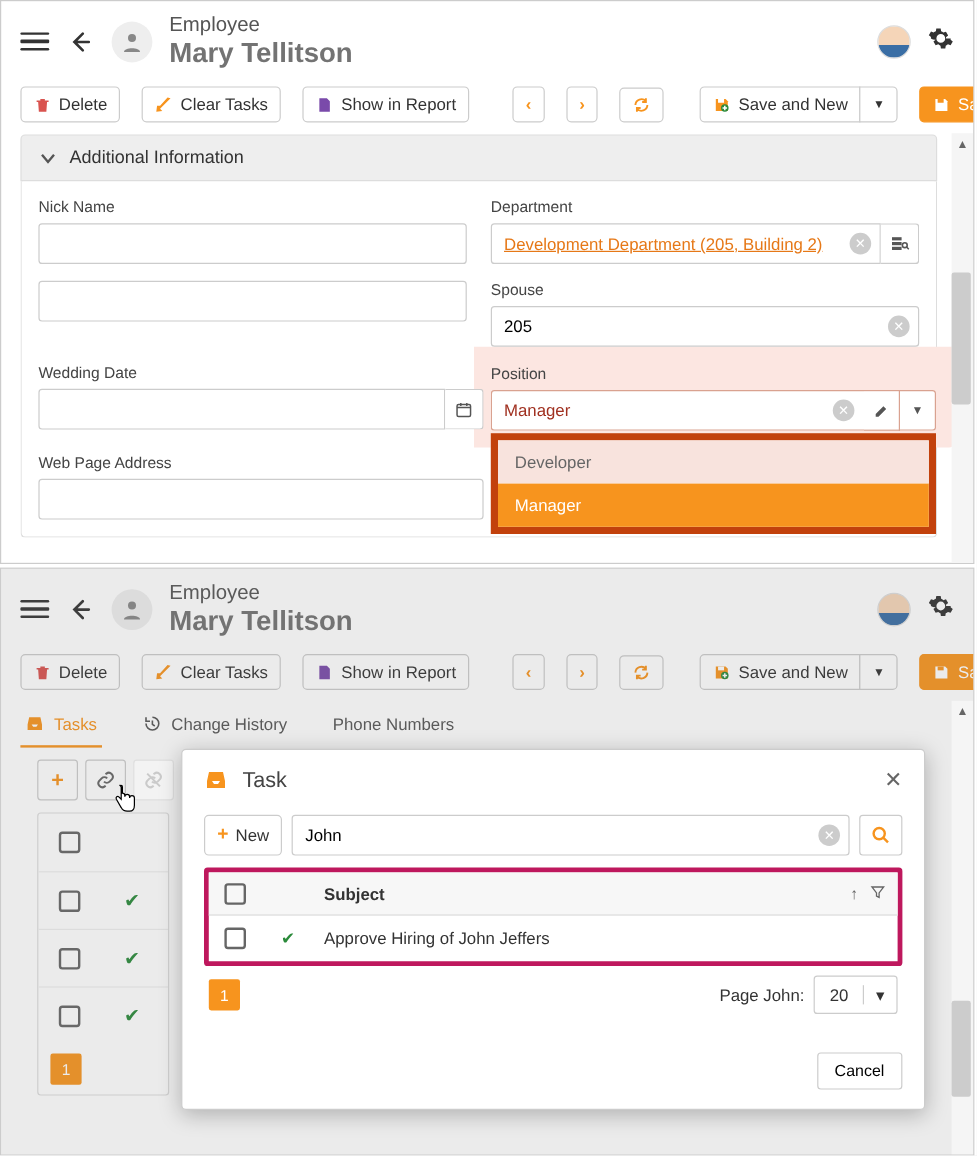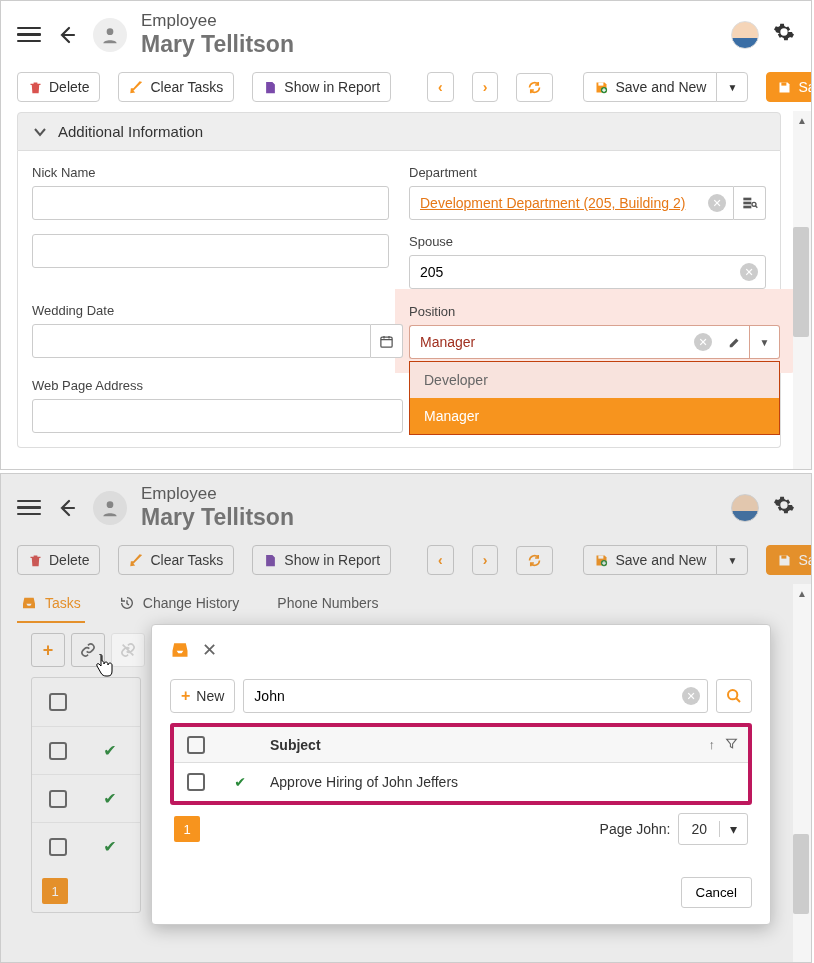--- a/index.html
+++ b/index.html
@@ -54,21 +54,21 @@
 .clear-x { position: absolute; right: 8px; top: 50%; transform: translateY(-50%); width: 18px; height: 18px; border-radius: 50%; background: #ccc; color: #fff; display: flex; align-items: center; justify-content: center; font-size: 11px; cursor: pointer; }
 .input-suffix-btn { border: 1px solid #ccc; border-left: none; border-radius: 0 3px 3px 0; width: 32px; display: flex; align-items: center; justify-content: center; cursor: pointer; background: #fff; }
 .input-wrap .form-input.with-suffix { border-radius: 3px 0 0 3px; }
 
 .position-block { background: #fce6e1; margin: -14px; margin-top: 0; padding: 14px; border-radius: 0 0 3px 0; }
 .position-input-row { display: flex; }
 .position-input-row .form-input { flex: 1; border-radius: 3px 0 0 3px; border-right: none; color: #a03020; }
 .pos-btn { width: 30px; border: 1px solid #d9a290; display: flex; align-items: center; justify-content: center; cursor: pointer; background: #fff; }
 .pos-btn:last-child { border-radius: 0 3px 3px 0; }
 .pos-clear { position: absolute; right: 68px; top: 50%; transform: translateY(-50%); width: 18px; height: 18px; border-radius: 50%; background: #ccc; color: #fff; display: flex; align-items: center; justify-content: center; font-size: 11px; cursor: pointer; }
-.dropdown-list { position: absolute; left: 0; right: 0; top: 36px; border: 1px solid #c2410c; background: #fff; z-index: 10; }
+.dropdown-list { position: absolute; left: 0; right: 0; top: 36px; border: 6px solid #c2410c; background: #fff; z-index: 10; }
 .dropdown-item { padding: 10px 14px; cursor: pointer; color: #666; }
 .dropdown-item.selected { background: #f7941e; color: #fff; }
 .dropdown-item.hov { background: #f8e3dd; }
 
 
 .dim-overlay { position: absolute; inset: 0; background: rgba(120,120,120,0.15); pointer-events: none; }
 .tabs { display: flex; gap: 30px; padding: 0 16px; border-bottom: 2px solid transparent; align-items: center; }
 .tab { padding: 10px 4px; display: flex; align-items: center; gap: 8px; color: #555; font-size: 14px; cursor: pointer; }
 .tab.active { color: #f7941e; border-bottom: 2px solid #f7941e; margin-bottom: -2px; }
 .mini-toolbar { display: flex; gap: 6px; padding: 10px 16px 0 30px; }
@@ -442,20 +442,21 @@
     <div class="pager-row">
       <div class="page-badge">1</div>
     </div>
   </div>
 
   <div class="dialog">
     <div class="dialog-header">
       <svg width="20" height="20" viewBox="0 0 24 24" fill="#f7941e">
           <path d="M3 13h5l2 3h4l2-3h5v7H3zM5 4h14l2 9H3z"></path>
         </svg>
+      <div class="dialog-title">Task</div>
       <div class="dialog-close">✕</div>
     </div>
     <div class="dialog-body">
       <div class="dialog-top-row">
         <button class="btn">
           <span style="color:#f7941e;font-size:16px;font-weight:bold">+</span>
           <span>New</span>
         </button>
         <div class="search-wrap">
           <input class="form-input" style="padding-right: 30px;" value="John">

